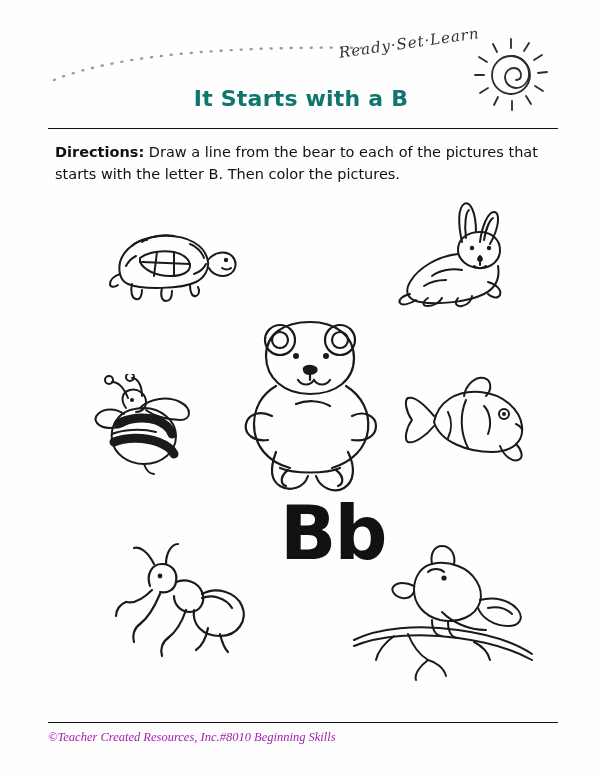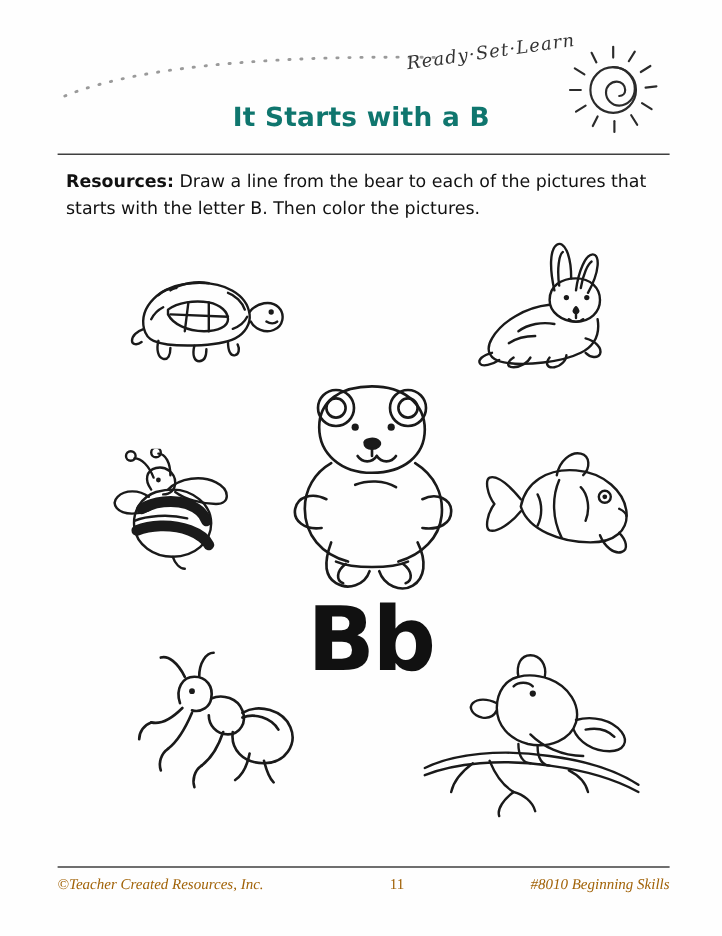--- a/index.html
+++ b/index.html
@@ -98,40 +98,40 @@
     width: 524px;
     height: 510px;
   }
   .fig {
     position: absolute;
   }
   .fig svg { display: block; }
 
   .letter-bb {
     position: absolute;
-    left: 216px;
+    left: 240px;
     top: 300px;
     font-family: "DejaVu Sans", sans-serif;
     font-weight: bold;
     font-size: 74px;
     letter-spacing: -2px;
     color: #111;
     line-height: 1;
   }
 
   
   .footer {
     position: absolute;
     top: 730px;
     left: 48px;
     width: 510px;
     font-family: "Liberation Serif", serif;
     font-style: italic;
     font-size: 12.5px;
-    color: #a16207;
+    color: #a21caf;
     display: flex;
     align-items: baseline;
   }
   .footer-left { flex: 0 0 auto; }
   .footer-center { flex: 1 1 auto; text-align: center; font-style: normal; }
   .footer-right { flex: 0 0 auto; }
 </style>
 </head>
 <body>
 
@@ -164,21 +164,21 @@
         <path d="M25,16 L21,8"></path>
       </g>
     </svg>
   </div>
 
   <div class="page-title">It Starts with a B</div>
 
   <div class="rule rule-top"></div>
 
   <div class="directions">
-    <b>Resources:</b><span> Draw a line from the bear to each of the pictures that starts with the letter B.  Then color the pictures.</span>
+    <b>Directions:</b><span> Draw a line from the bear to each of the pictures that starts with the letter B.  Then color the pictures.</span>
   </div>
 
   <div class="art">
 
     <div class="fig" style="left:62px; top:16px;">
       <svg width="140" height="100" viewBox="0 0 140 100" aria-hidden="true">
         <g fill="none" stroke="#1a1a1a" stroke-width="2" stroke-linecap="round" stroke-linejoin="round">
           <path d="M18,62 C14,44 30,26 58,24 C86,22 104,34 106,50 C107,58 102,66 94,70 C80,77 40,78 26,72 C21,70 19,66 18,62 Z"></path>
           <path d="M106,48 C112,40 124,38 130,44 C136,50 134,60 126,63 C119,66 110,62 107,56"></path>
           <circle cx="124" cy="48" r="2.2" fill="#1a1a1a" stroke="none"></circle>
@@ -336,17 +336,16 @@
     </div>
 
     <div class="letter-bb">Bb</div>
 
   </div>
 
   <div class="rule rule-bottom"></div>
 
   <div class="footer">
     <span class="footer-left">©Teacher Created Resources, Inc.</span>
-    <span class="footer-center">11</span>
     <span class="footer-right">#8010 Beginning Skills</span>
   </div>
 
 </div>
 
 </body></html>

